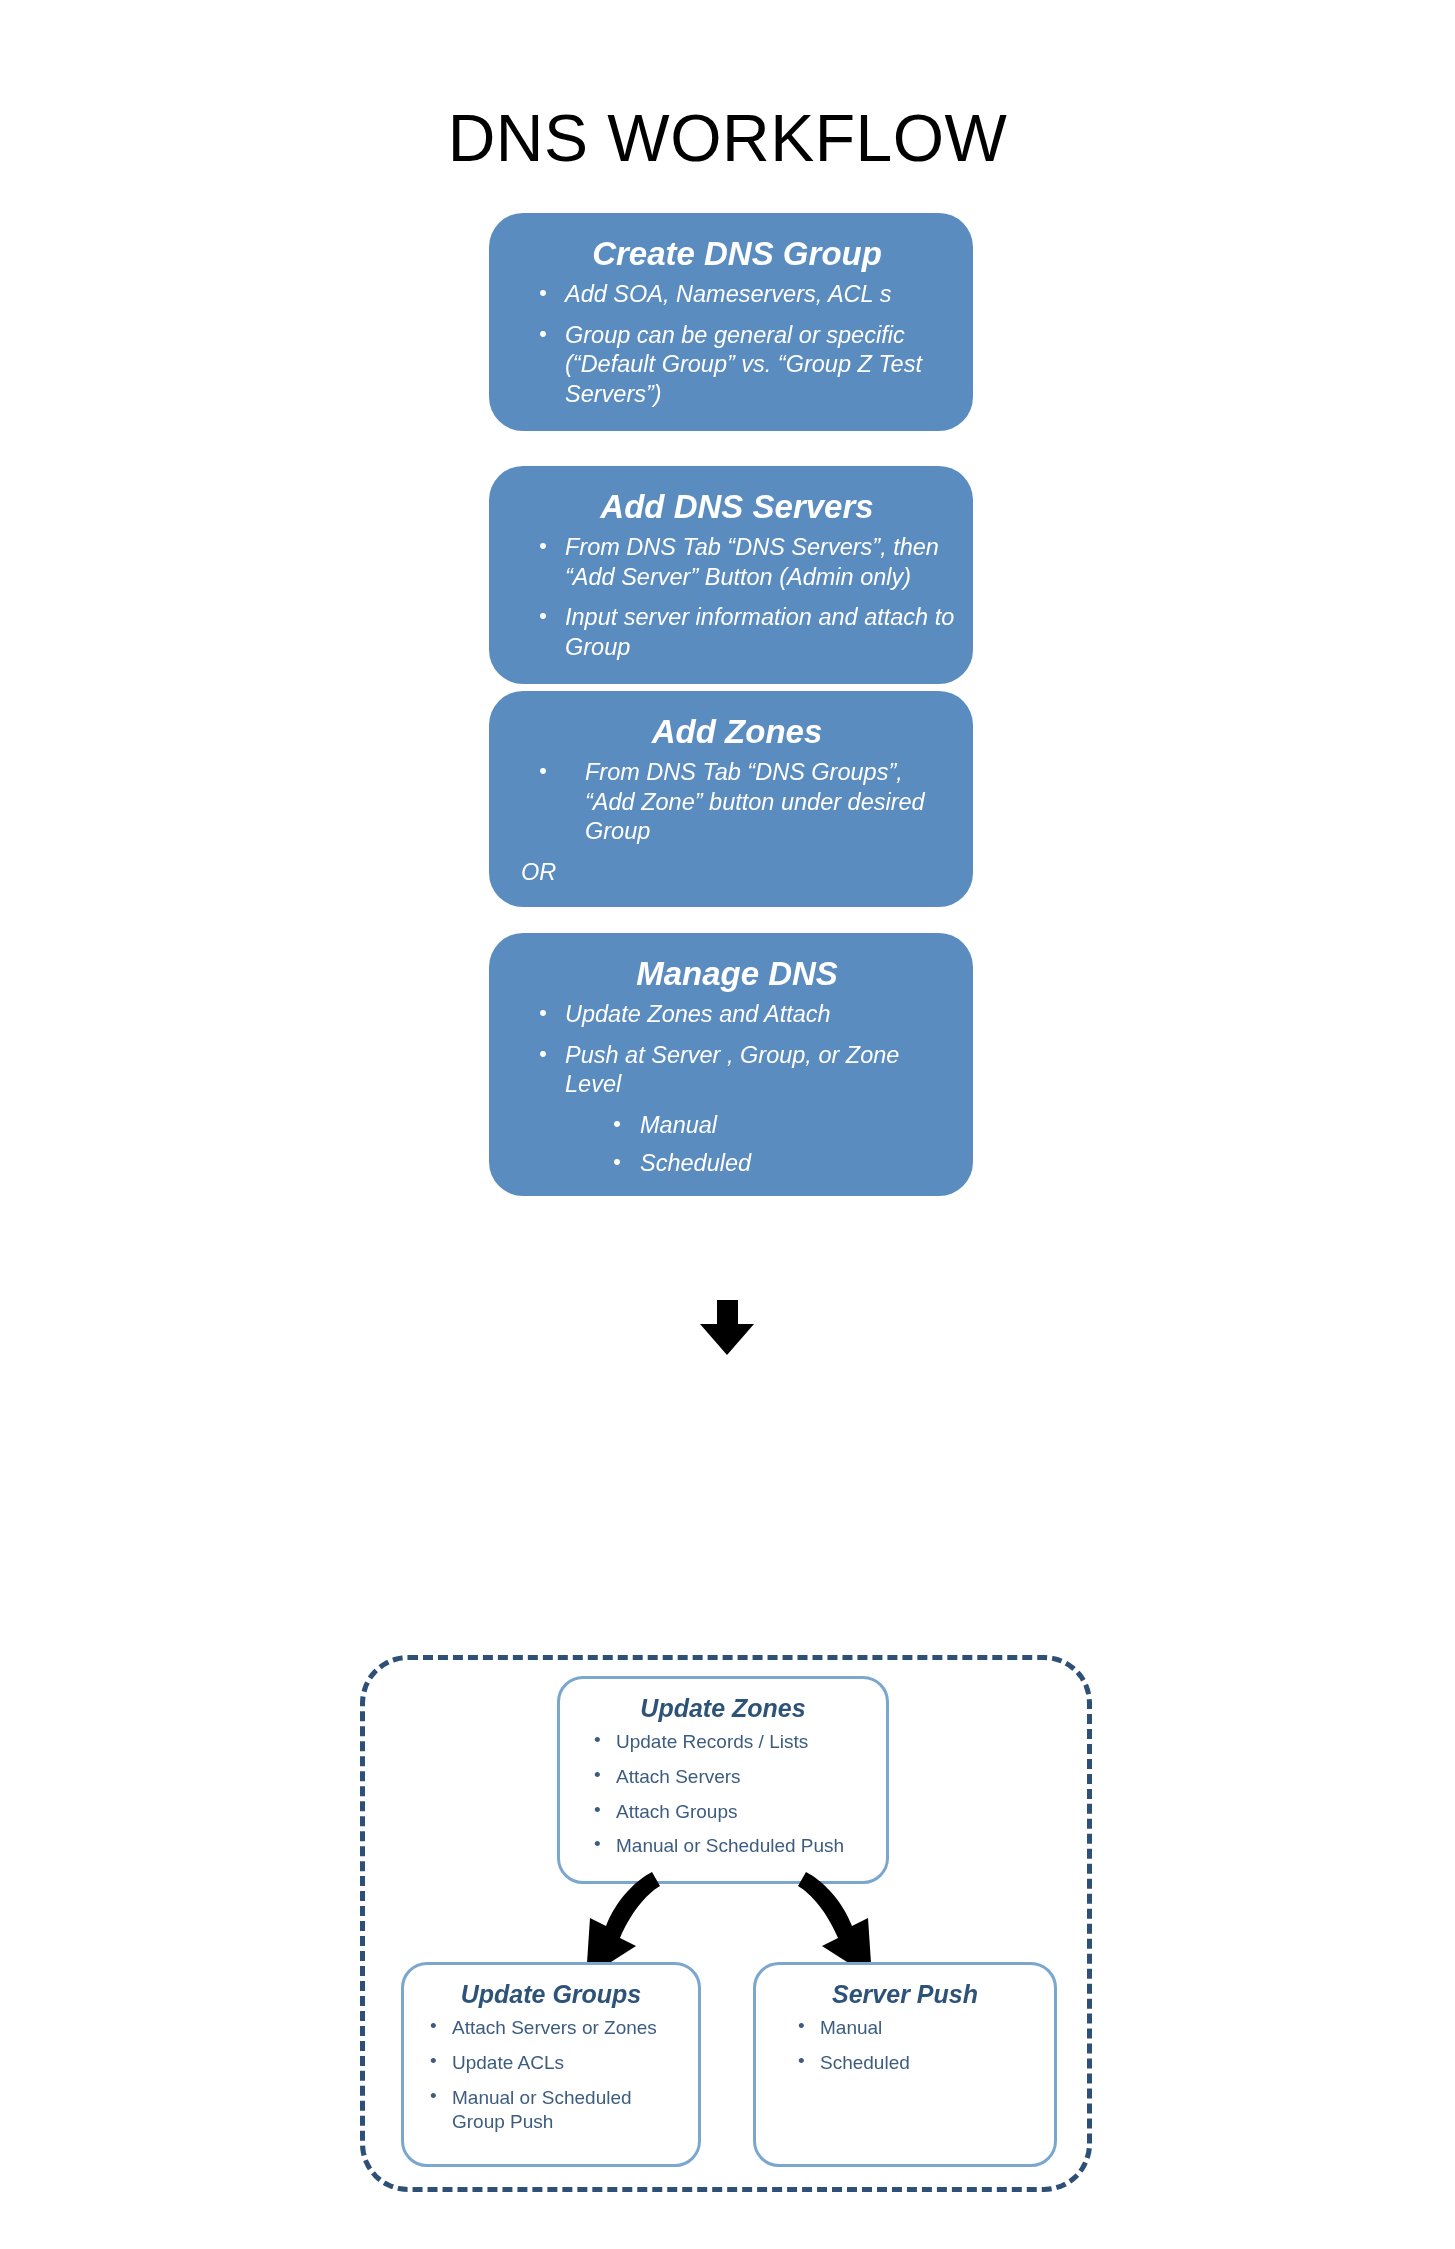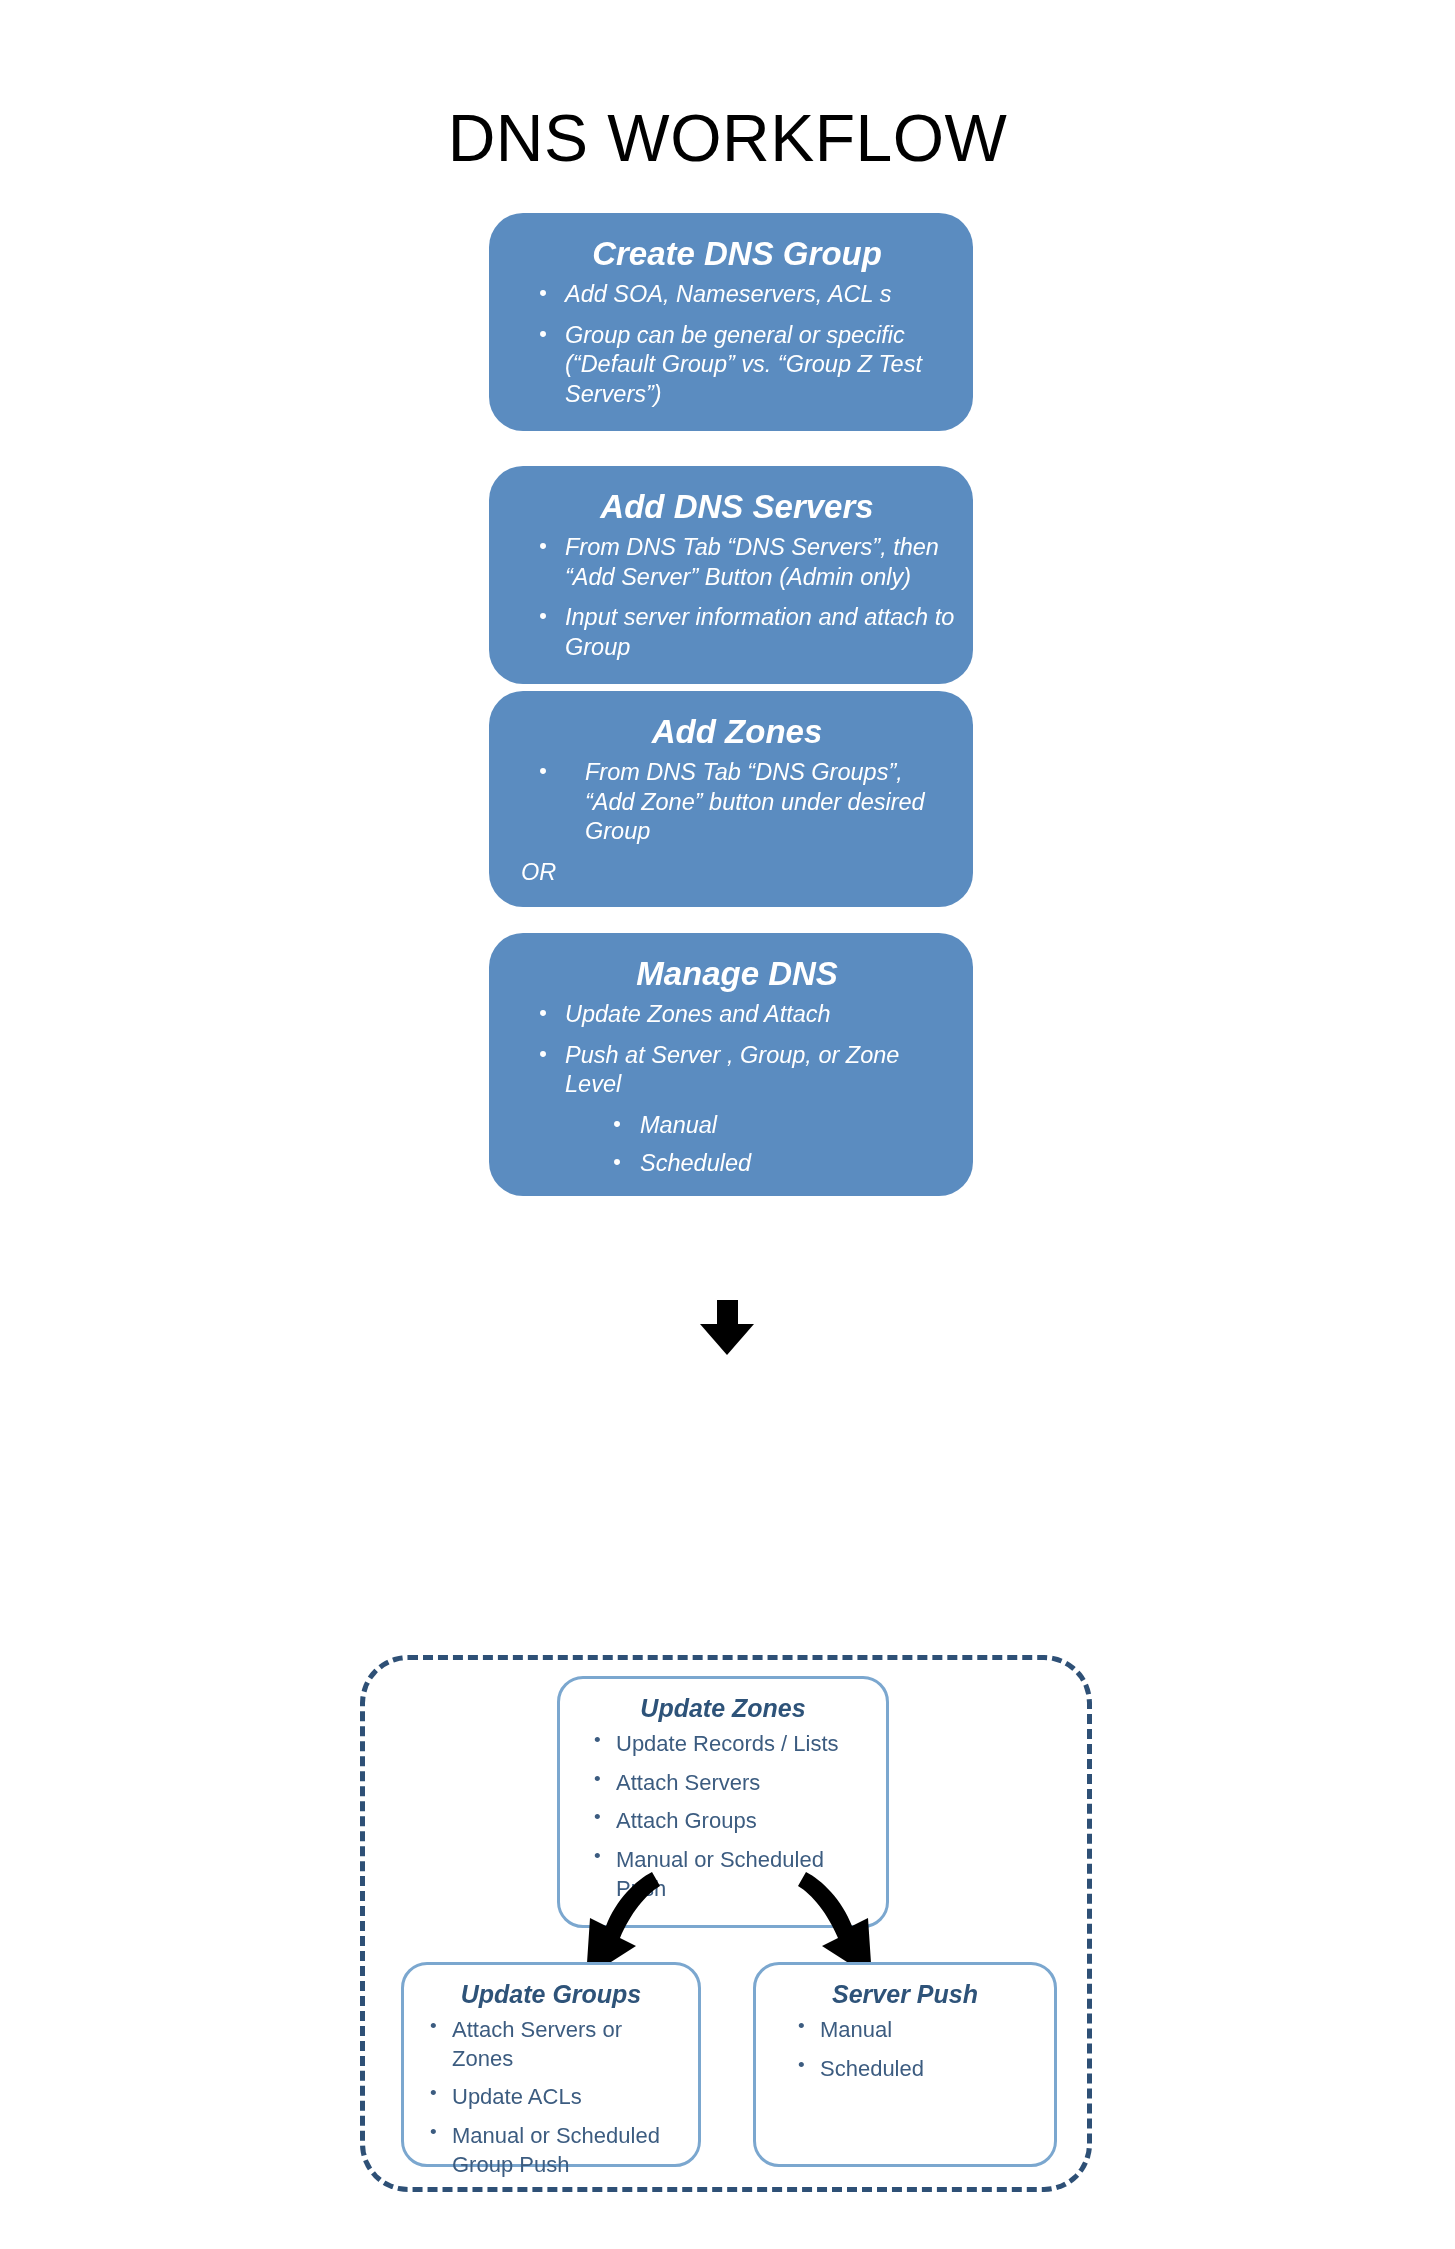--- a/index.html
+++ b/index.html
@@ -149,21 +149,21 @@
     margin: 4px 0 6px 0;
     font-style: italic;
   }
   .sub-list {
     list-style: none;
     margin: 0;
     padding: 0 10px 0 22px;
   }
   .sub-list li {
     position: relative;
-    font-size: 22px;
+    font-size: 19px;
     line-height: 1.3;
     color: #3C5C80;
     padding-left: 26px;
     margin-bottom: 10px;
   }
   .sub-list li::before {
     content: "\2022";
     position: absolute;
     left: 4px;
     top: -2px;

